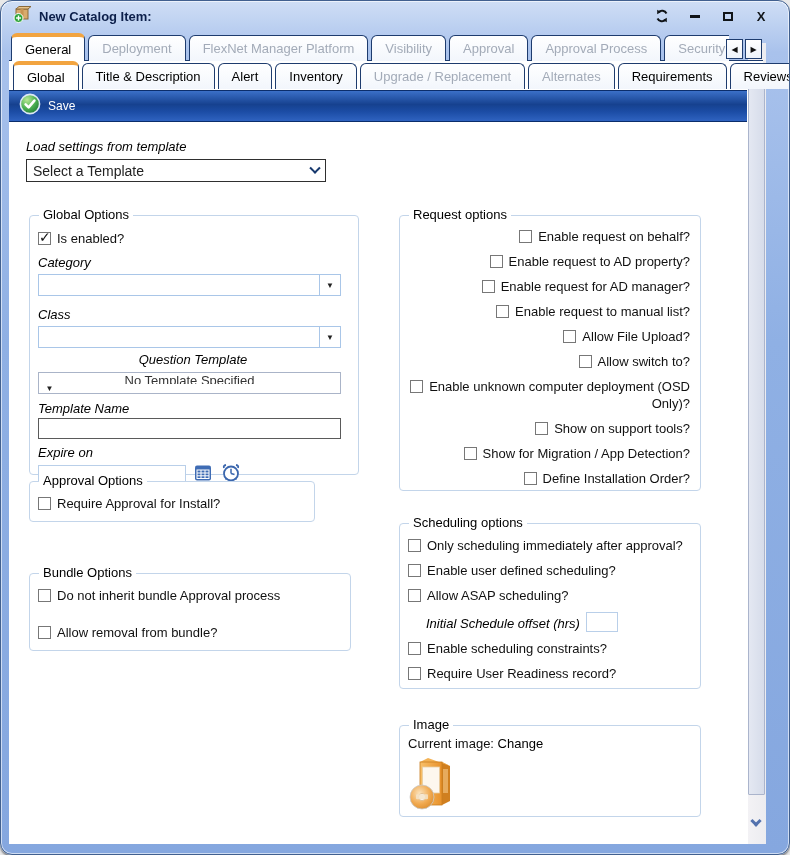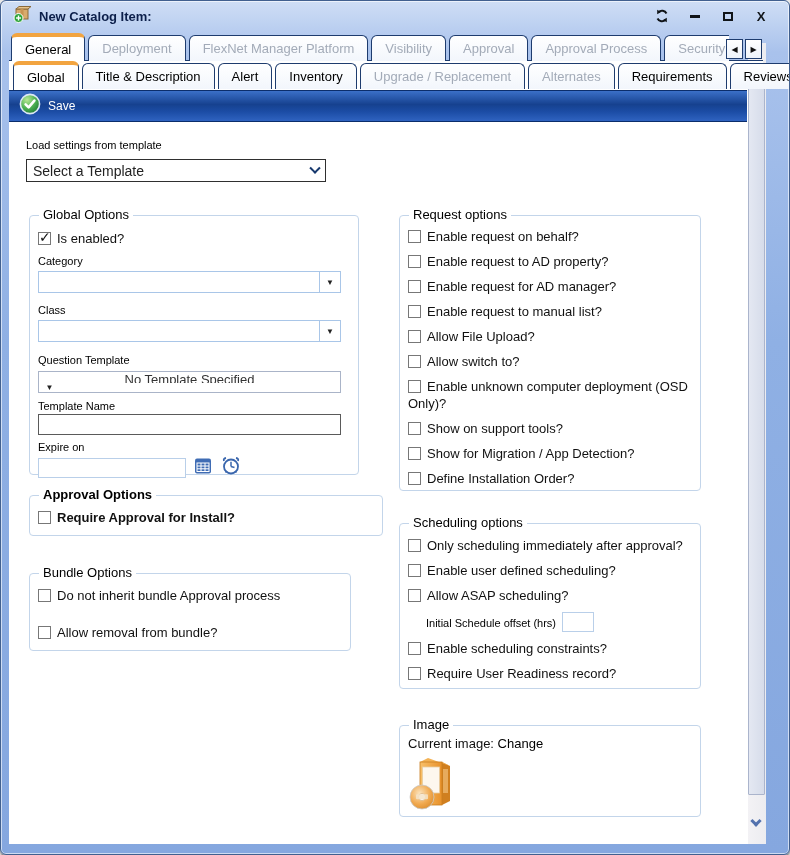--- a/index.html
+++ b/index.html
@@ -2,21 +2,21 @@
 <html><head>
 <meta charset="utf-8">
 <style>
   * { margin:0; padding:0; box-sizing:border-box; }
   html,body { background:#e9e9e9; }
   body { font-family:"Liberation Sans","DejaVu Sans",sans-serif; }
 
   .window {
     position:relative; width:790px; height:855px; margin:0 auto;
     background:linear-gradient(180deg,#cfdef5 0%,#a9c2ec 6%,#8fb0e4 40%,#85a7df 100%);
-    border:1px solid #41608f; border-radius:6px;
+    border:1px solid #41608f; border-radius:12px;
     box-shadow: inset 0 0 0 1px rgba(255,255,255,.6), 0 2px 2px rgba(35,40,50,.55);
     overflow:hidden;
   }
 
   
   .titlebar { position:absolute; top:0; left:0; right:0; height:30px; display:flex; align-items:center; padding:0 12px; }
   .title-text { font-size:13px; font-weight:bold; color:#0c1f4a; margin-left:8px; }
   .win-controls { margin-left:auto; display:flex; align-items:center; gap:17px; padding-right:8px; }
   .wc-btn { width:16px; height:16px; display:flex; align-items:center; justify-content:center; cursor:default; }
   .wc-min { width:10px; height:3px; background:#101418; }
@@ -49,21 +49,21 @@
   .content { position:absolute; left:8px; top:88px; width:739px; height:755px; background:#fff; overflow:hidden;padding-left:48px; }
 
   .toolbar {
     position:absolute; top:1px; left:0; width:738px; height:32px;
     background:linear-gradient(180deg,#3b70c8 0%,#16418f 45%,#1c4da6 70%,#2f63c0 100%);
     border-top:1px solid #0b2d6b; border-bottom:1px solid #0b2d6b;
     display:flex; align-items:center; padding:0 10px; cursor:pointer;
   }
   .save-label { color:#fff; font-size:12px; margin-left:7px; }
 
-  .field-label { font-size:11px; color:#000; }
+  .field-label { font-size:13px; color:#000;font-style:italic; }
   .tpl-label { position:absolute; left:17px; top:50px; }
   .tpl-select {
     position:absolute; left:17px; top:70px; width:300px; height:23px;
     border:1px solid #2f2f2f; background:#fff; display:flex; align-items:center;
     padding:0 6px; font-size:14px; color:#222; cursor:pointer;gap:22px;
   }
   .tpl-select .chev { margin-left:auto; width:8px; height:8px; border-right:2px solid #17396e; border-bottom:2px solid #17396e; transform:rotate(45deg) translate(-2px,-2px); }
 
   .group { position:absolute; border:1px solid #c3d5ea; border-radius:4px; background:#fff; }
   .group-legend { position:absolute; top:-9px; left:9px; background:#fff; padding:0 4px; font-size:13px; color:#000; white-space:nowrap; }
@@ -231,21 +231,21 @@
         <div class="field-label" style="margin-top:2px;">Category</div>
         <div class="combo" style="margin-top:4px;">
           <span class="combo-text"></span>
           <span class="combo-btn">▼</span>
         </div>
         <div class="field-label" style="margin-top:11px;">Class</div>
         <div class="combo" style="margin-top:4px;">
           <span class="combo-text"></span>
           <span class="combo-btn">▼</span>
         </div>
-        <div class="field-label" style="margin-top:12px;">Question Template</div>
+        <div class="field-label" style="margin-top:4px;text-align:center;">Question Template</div>
         <div class="combo flat" style="margin-top:5px;">
           <span class="combo-text">No Template Specified</span>
           <span class="combo-btn">▼</span>
         </div>
         <div class="field-label" style="margin-top:7px;">Template Name</div>
         <input class="txt-input" style="margin-top: 2px;" value="">
         <div class="field-label" style="margin-top:6px;">Expire on</div>
         <div class="expire-row" style="margin-top:3px;">
           <input class="lite-input" value="" style="">
           <span>
@@ -266,21 +266,21 @@
               <line x1="10" y1="10.5" x2="10" y2="5.8" stroke="#3a66ad" stroke-width="1.5"></line>
               <line x1="10" y1="10.5" x2="13.5" y2="11.5" stroke="#3a66ad" stroke-width="1.5"></line>
               <line x1="4.5" y1="16.5" x2="6" y2="15" stroke="#3a66ad" stroke-width="1.5"></line>
               <line x1="15.5" y1="16.5" x2="14" y2="15" stroke="#3a66ad" stroke-width="1.5"></line>
             </svg>
           </span>
         </div>
       </div>
     </div>
 
-    <div class="group" style="left:20px; top:406px; width:354px; height:41px;font-weight:bold;">
+    <div class="group" style="left:20px; top:392px; width:286px; height:41px;">
       <div class="group-legend">Approval Options</div>
       <div class="group-body" style="padding-top:13px;">
         <div class="cb-row">
           <span class="cb"></span><span>Require Approval for Install?</span>
         </div>
       </div>
     </div>
 
     <div class="group" style="left:20px; top:484px; width:322px; height:78px;">
       <div class="group-legend">Bundle Options</div>
@@ -289,21 +289,21 @@
           <span class="cb"></span><span>Do not inherit bundle Approval process</span>
         </div>
         <div class="cb-row" style="margin-top:20px;">
           <span class="cb"></span><span>Allow removal from bundle?</span>
         </div>
       </div>
     </div>
 
     <div class="group" style="left:390px; top:126px; width:302px; height:276px;">
       <div class="group-legend">Request options</div>
-      <div class="group-body" style="padding-top:12px;">
+      <div class="group-body" style="padding-top:12px;text-align:right;">
         <div class="cb-row"><span class="cb"></span><span>Enable request on behalf?</span></div>
         <div class="cb-row"><span class="cb"></span><span>Enable request to AD property?</span></div>
         <div class="cb-row"><span class="cb"></span><span>Enable request for AD manager?</span></div>
         <div class="cb-row"><span class="cb"></span><span>Enable request to manual list?</span></div>
         <div class="cb-row"><span class="cb"></span><span>Allow File Upload?</span></div>
         <div class="cb-row"><span class="cb"></span><span>Allow switch to?</span></div>
         <div class="cb-row"><span class="cb"></span><span>Enable unknown computer deployment (OSD Only)?</span></div>
         <div class="cb-row"><span class="cb"></span><span>Show on support tools?</span></div>
         <div class="cb-row"><span class="cb"></span><span>Show for Migration / App Detection?</span></div>
         <div class="cb-row"><span class="cb"></span><span>Define Installation Order?</span></div>

